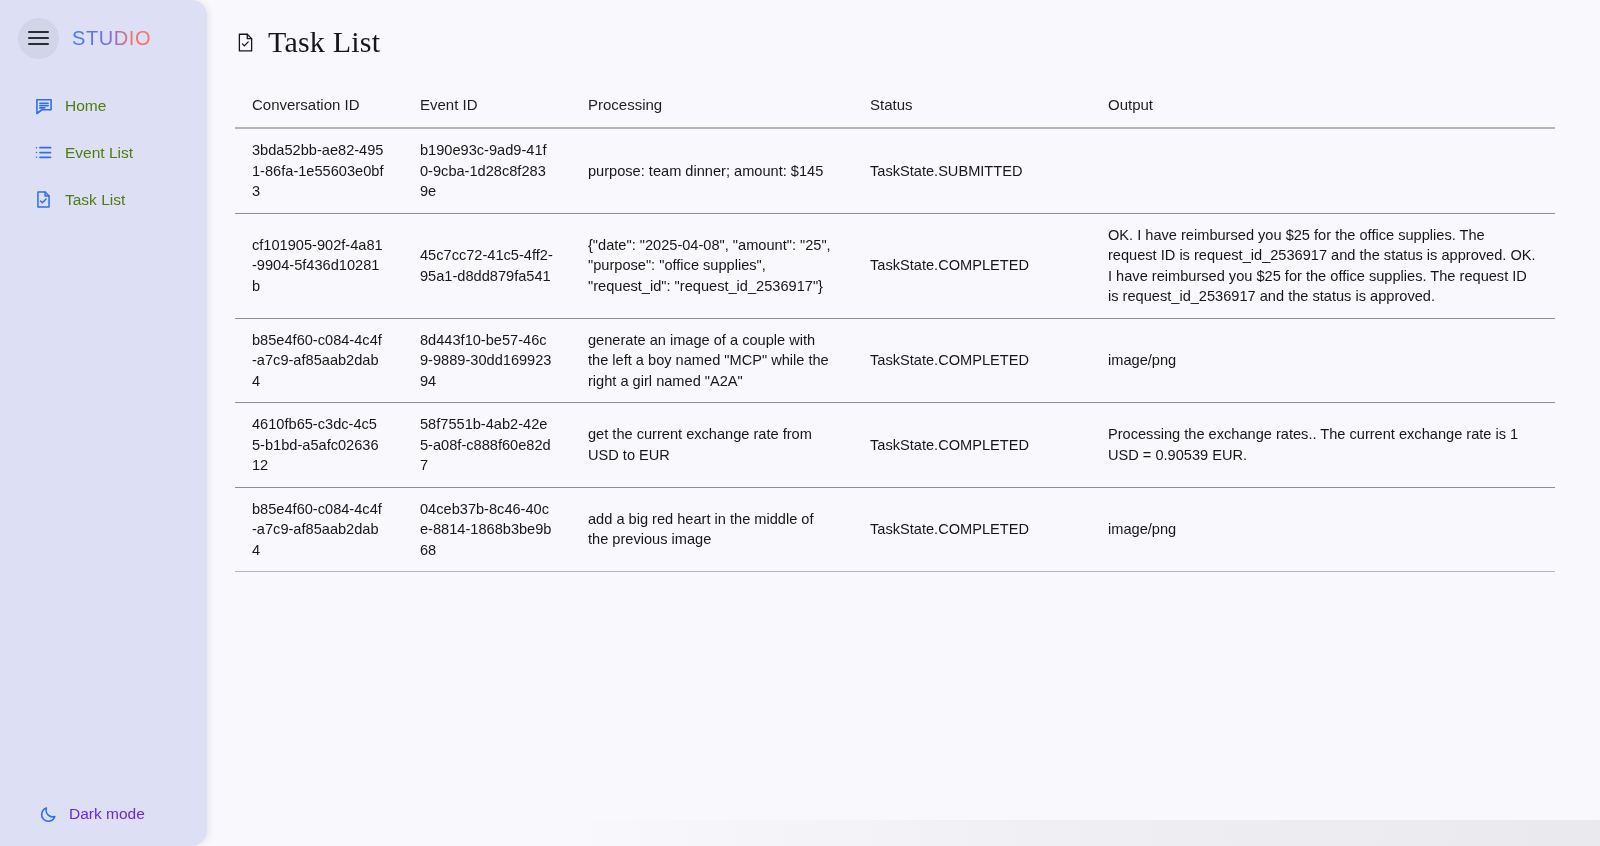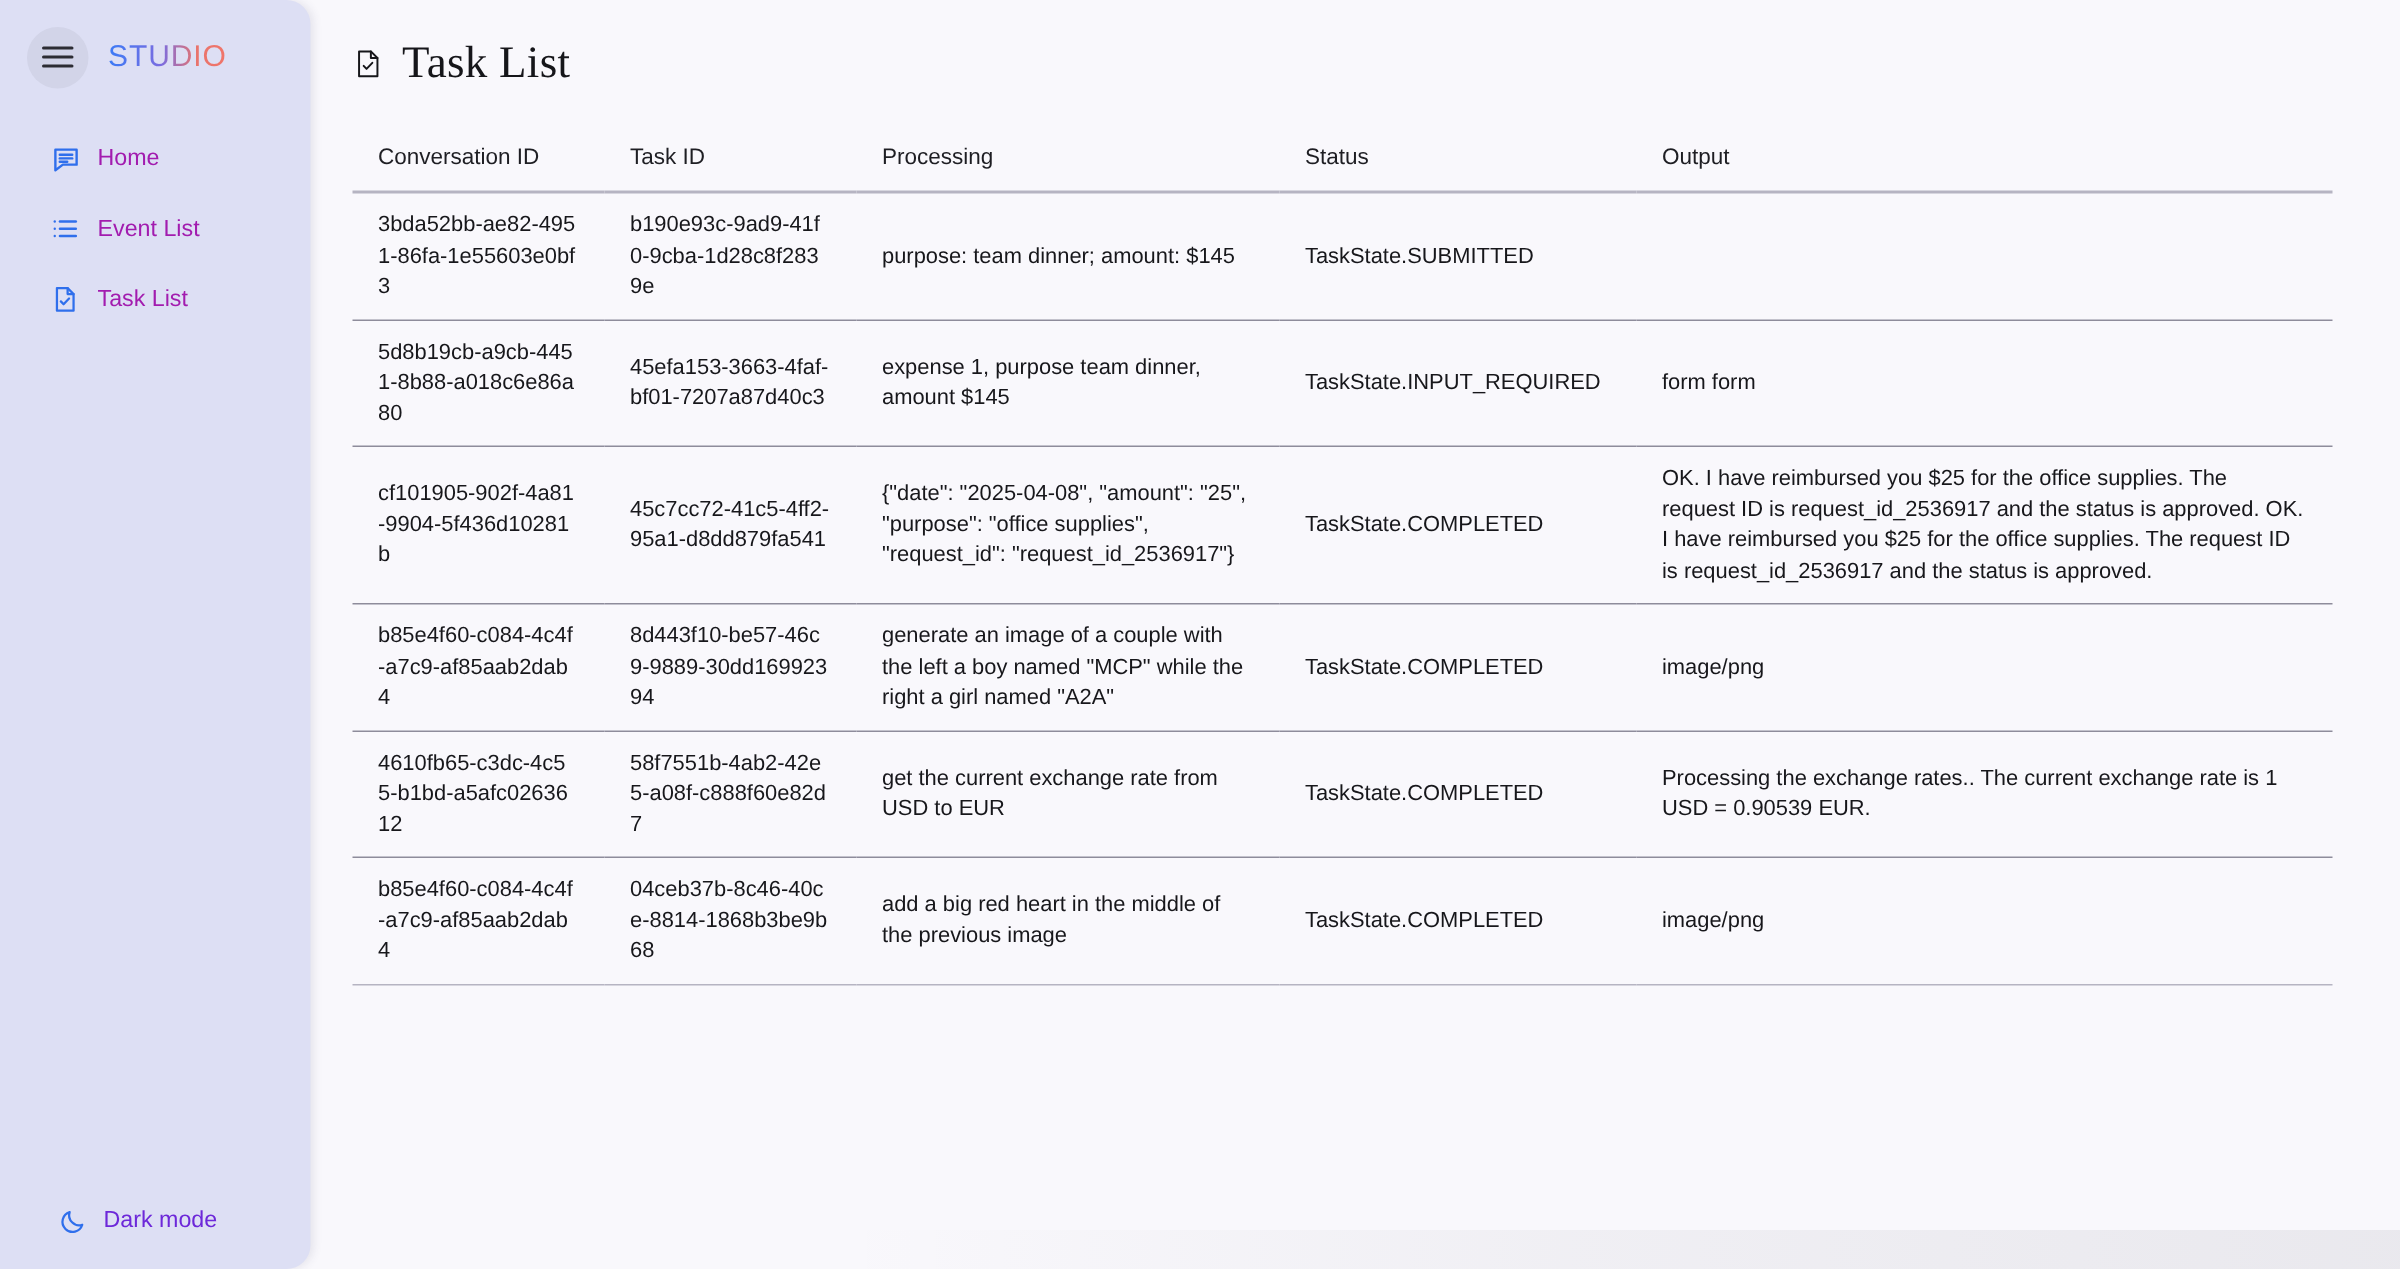--- a/index.html
+++ b/index.html
@@ -73,21 +73,21 @@
     display: flex;
     flex-direction: column;
   }
 
   .nav-item {
     display: flex;
     align-items: center;
     gap: 11px;
     height: 47px;
     padding-left: 33px;
-    color: #a21caf;
+    color: #4d7c0f;
     font-size: 15.5px;
     cursor: pointer;
     text-decoration: none;
   }
   .nav-item .nav-icon {
     width: 21px; height: 21px;
     display: flex;
     align-items: center;
     justify-content: center;
     flex: none;
@@ -269,42 +269,35 @@
       </svg>
     </span>
     <h1 id="page-title">Task List</h1>
   </div>
 
   <div id="table-wrap">
     <table id="task-table">
       <thead>
         <tr>
           <th class="col-conv">Conversation ID</th>
-          <th class="col-task">Task ID</th>
+          <th class="col-task">Event ID</th>
           <th class="col-desc">Processing</th>
           <th class="col-status">Status</th>
           <th class="col-output">Output</th>
         </tr>
       </thead>
       <tbody id="task-table-body">
           <tr>
             <td class="cell-id col-conv">3bda52bb-ae82-4951-86fa-1e55603e0bf3</td>
             <td class="cell-id col-task">b190e93c-9ad9-41f0-9cba-1d28c8f2839e</td>
             <td class="col-desc">purpose: team dinner; amount: $145</td>
             <td class="col-status">TaskState.SUBMITTED</td>
             <td class="col-output"></td>
           </tr>
           <tr>
-            <td class="cell-id col-conv">5d8b19cb-a9cb-4451-8b88-a018c6e86a80</td>
-            <td class="cell-id col-task">45efa153-3663-4faf-bf01-7207a87d40c3</td>
-            <td class="col-desc">expense 1, purpose team dinner, amount $145</td>
-            <td class="col-status">TaskState.INPUT_REQUIRED</td>
-            <td class="col-output">form form</td>
-          </tr>
-          <tr>
             <td class="cell-id col-conv">cf101905-902f-4a81-9904-5f436d10281b</td>
             <td class="cell-id col-task">45c7cc72-41c5-4ff2-95a1-d8dd879fa541</td>
             <td class="col-desc">{"date": "2025-04-08", "amount": "25", "purpose": "office supplies", "request_id": "request_id_2536917"}</td>
             <td class="col-status">TaskState.COMPLETED</td>
             <td class="col-output">OK. I have reimbursed you $25 for the office supplies. The request ID is request_id_2536917 and the status is approved. OK. I have reimbursed you $25 for the office supplies. The request ID is request_id_2536917 and the status is approved.</td>
           </tr>
           <tr>
             <td class="cell-id col-conv">b85e4f60-c084-4c4f-a7c9-af85aab2dab4</td>
             <td class="cell-id col-task">8d443f10-be57-46c9-9889-30dd16992394</td>
             <td class="col-desc">generate an image of a couple with the left a boy named "MCP" while the right a girl named "A2A"</td>

